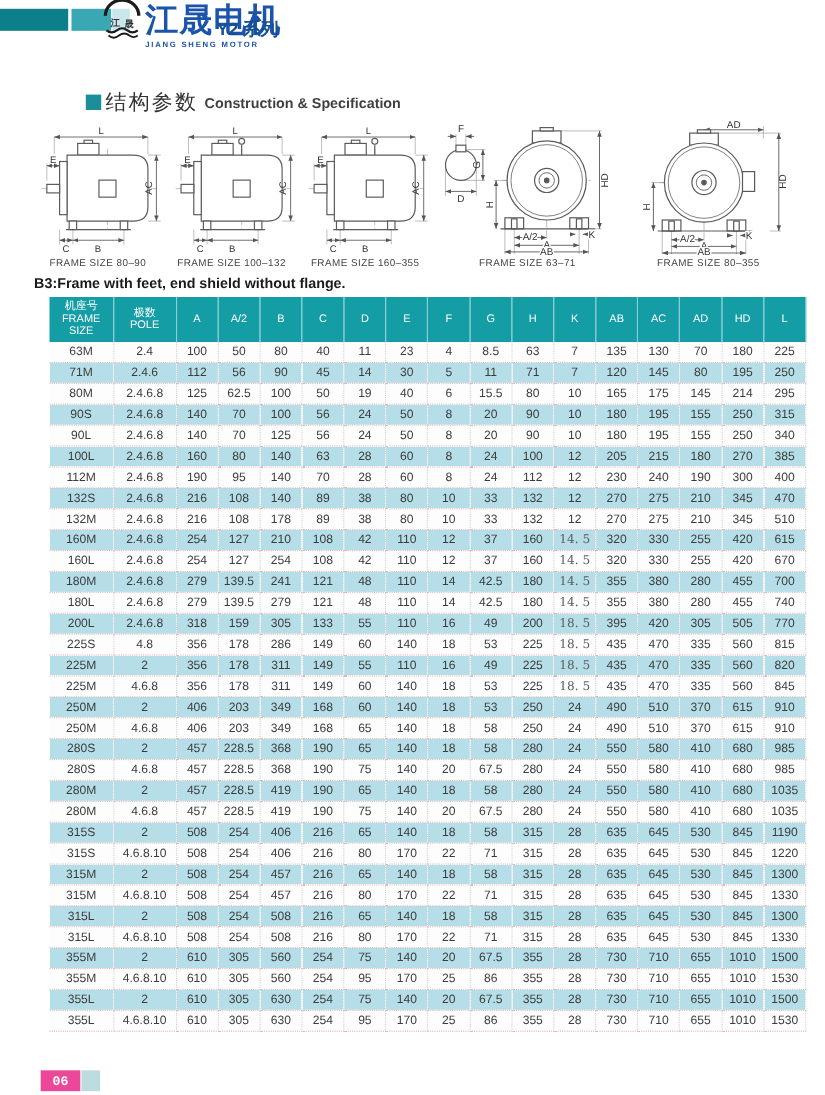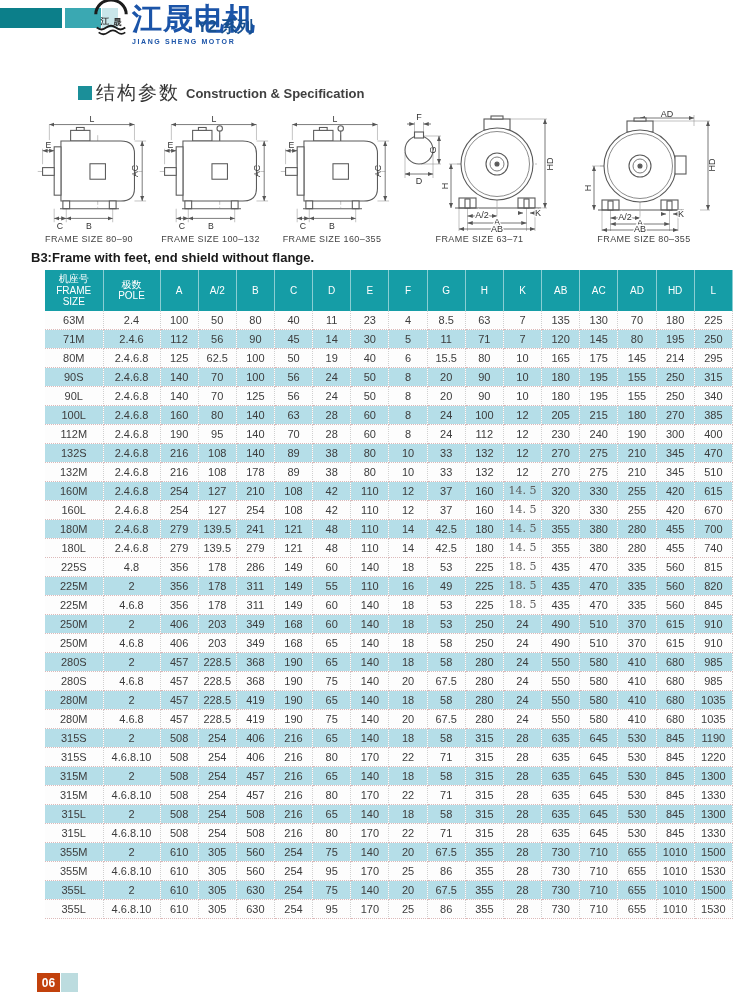--- a/index.html
+++ b/index.html
@@ -41,22 +41,22 @@
   }
   table.spec td{
     height:18px;text-align:center;font-size:11px;color:#3c3c3c;padding:0 1px;
     border-right:1px dotted #cfcfcf;border-bottom:1px dotted #dcb9b9;background:#fdfdfd;
     white-space:nowrap;overflow:hidden;
   }
   table.spec tr.alt td{background:#b5dee8;}
   table.spec td.serif{font-family:"DejaVu Serif","Liberation Serif",serif;color:#5d5d5d;}
   
   .pagebox{position:absolute;left:37px;top:973px;display:flex;}
-  .pageno{width:23px;height:19px;background:#c2410c;color:#fff;font-size:12px;font-weight:bold;
-    display:flex;align-items:center;justify-content:center;}
+  .pageno{width:36px;height:19px;background:#ec4899;color:#fff;font-size:12px;font-weight:bold;
+    display:flex;align-items:center;justify-content:center;font-family:Liberation Mono, monospace;}
   .pageno-shadow{width:17px;height:19px;background:#bcdcdf;margin-left:1px;}
 </style>
 </head>
 <body>
 
 <svg width="0" height="0" style="position:absolute" aria-hidden="true">
   <defs>
     <marker id="arr" viewBox="0 0 8 8" refX="7.5" refY="4" markerWidth="7" markerHeight="7" orient="auto-start-reverse">
       <path d="M0,1 L7.5,4 L0,7 z" fill="#555"></path>
     </marker>
@@ -617,20 +617,39 @@
         <td>14</td>
         <td>42.5</td>
         <td>180</td>
         <td class="serif">14. 5</td>
         <td>355</td>
         <td>380</td>
         <td>280</td>
         <td>455</td>
         <td>740</td>
       </tr>
+      <tr class="alt">
+        <td>200L</td>
+        <td>2.4.6.8</td>
+        <td>318</td>
+        <td>159</td>
+        <td>305</td>
+        <td>133</td>
+        <td>55</td>
+        <td>110</td>
+        <td>16</td>
+        <td>49</td>
+        <td>200</td>
+        <td class="serif">18. 5</td>
+        <td>395</td>
+        <td>420</td>
+        <td>305</td>
+        <td>505</td>
+        <td>770</td>
+      </tr>
       <tr>
         <td>225S</td>
         <td>4.8</td>
         <td>356</td>
         <td>178</td>
         <td>286</td>
         <td>149</td>
         <td>60</td>
         <td>140</td>
         <td>18</td>

